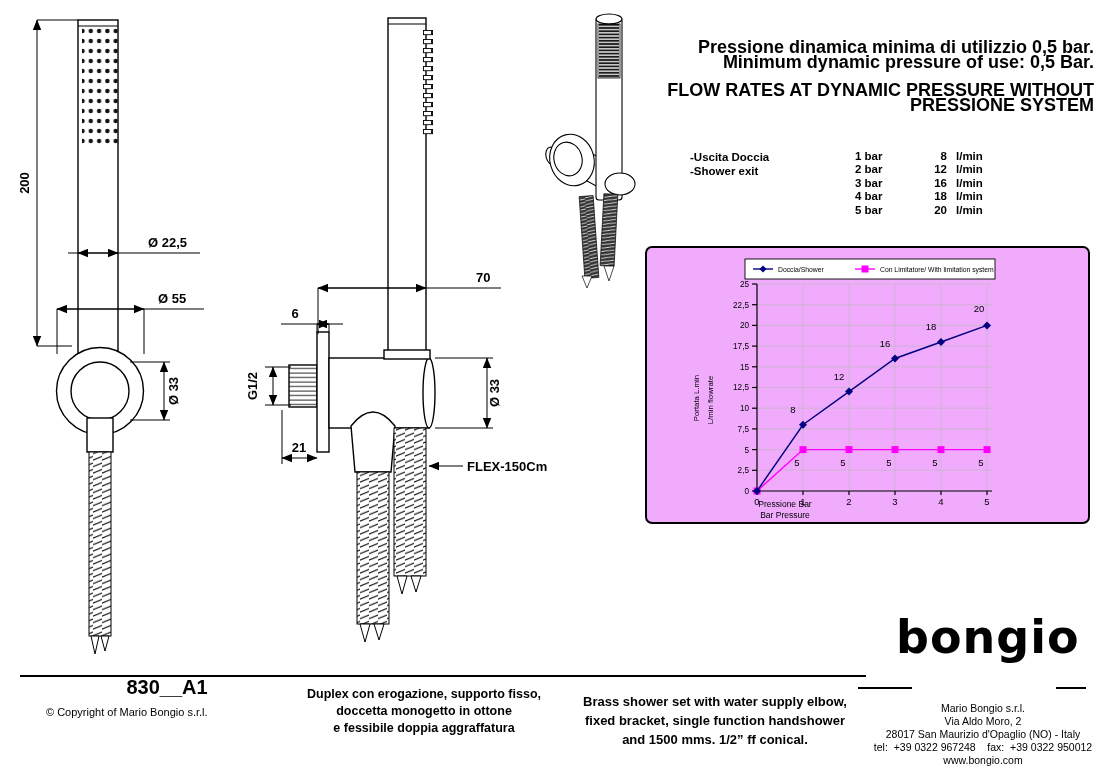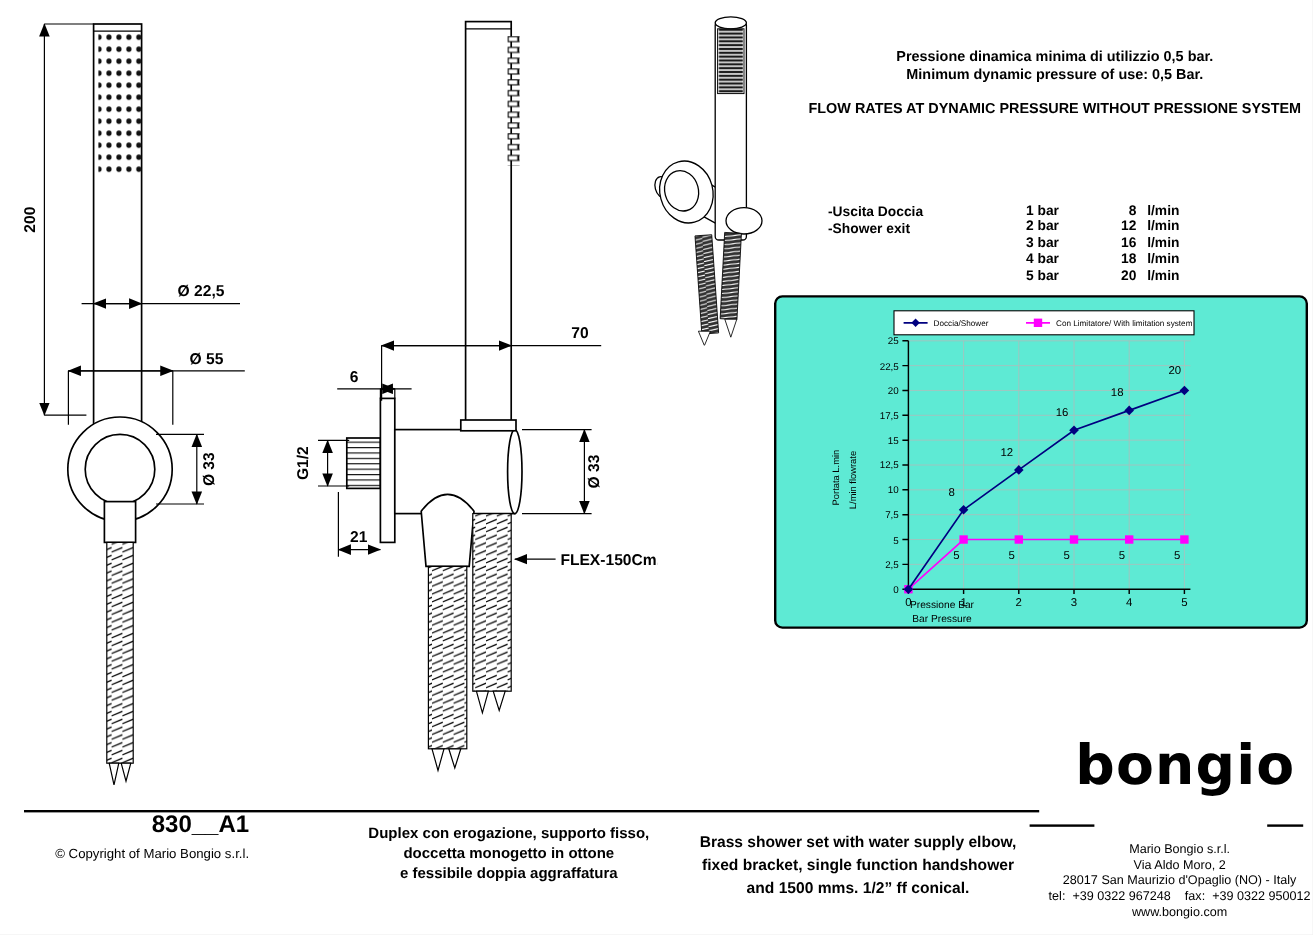--- a/index.html
+++ b/index.html
@@ -1,31 +1,31 @@
 <!DOCTYPE html>
 <html><head>
 <meta charset="utf-8">
 <style>
   html,body{margin:0;padding:0;background:#e8e8e8;}
   .page{position:relative;width:1094px;height:779px;background:#ffffff;
         font-family:"Liberation Sans", sans-serif;color:#000;overflow:hidden;}
   .abs{position:absolute;}
   svg text{font-family:"Liberation Sans", sans-serif;}
   .dimtxt{font-weight:bold;font-size:13px;fill:#000;}
-  .notes{font-weight:bold;font-size:12px;line-height:15px;text-align:center;}
+  .notes{font-weight:bold;font-size:18px;line-height:15px;text-align:right;}
   .notes .gap{height:13px;}
   .flow{display:flex;font-weight:bold;font-size:11.5px;}
   .flow-labels{width:165px;line-height:14px;}
   .flow-rows{display:flex;flex-direction:column;line-height:13.4px;}
   .frow{display:flex;}
   .fbar{width:62px;}
   .fval{width:30px;text-align:right;}
   .funit{margin-left:9px;}
   .chartbox{left:645px;top:246px;width:445px;height:278px;border:2px solid #000;
-            border-radius:7px;box-sizing:border-box;background:#5eead4;}
+            border-radius:7px;box-sizing:border-box;background:#f0abfc;}
   .rule{background:#000;height:2px;}
   .code-blk{left:26px;top:676px;width:282px;text-align:center;}
   .code-blk .code{font-size:20px;font-weight:bold;}
   .code-blk .name{font-size:19px;font-weight:bold;margin-top:5px;}
   .code-blk .copy{font-size:11px;font-weight:normal;text-align:left;margin:7px 0 0 20px;}
   .desc-it{left:296px;top:686px;width:256px;text-align:center;font-weight:bold;
            font-size:12.5px;line-height:17px;}
   .desc-en{left:562px;top:692px;width:306px;text-align:center;font-weight:bold;
            font-size:13px;line-height:19px;}
   .logo{left:896px;top:610px;width:175px;text-align:center;font-size:46px;
@@ -180,21 +180,21 @@
     </g>
   </svg>
 
   <div class="abs notes" style="left:664px;top:40px;width:430px;">
     <div>Pressione dinamica minima di utilizzio 0,5 bar.</div>
     <div>Minimum dynamic pressure of use: 0,5 Bar.</div>
     <div class="gap"></div>
     <div>FLOW RATES AT DYNAMIC PRESSURE WITHOUT PRESSIONE SYSTEM</div>
   </div>
 
-  <div class="abs flow" style="left:690px;top:150px;width:330px;margin-top:20px;">
+  <div class="abs flow" style="left:690px;top:150px;width:330px;">
     <div class="flow-labels">
       <div>-Uscita Doccia</div>
       <div>-Shower exit</div>
     </div>
     <div class="flow-rows">
       <div class="frow">
         <span class="fbar">1 bar</span>
         <span class="fval">8</span>
         <span class="funit">l/min</span>
       </div>

